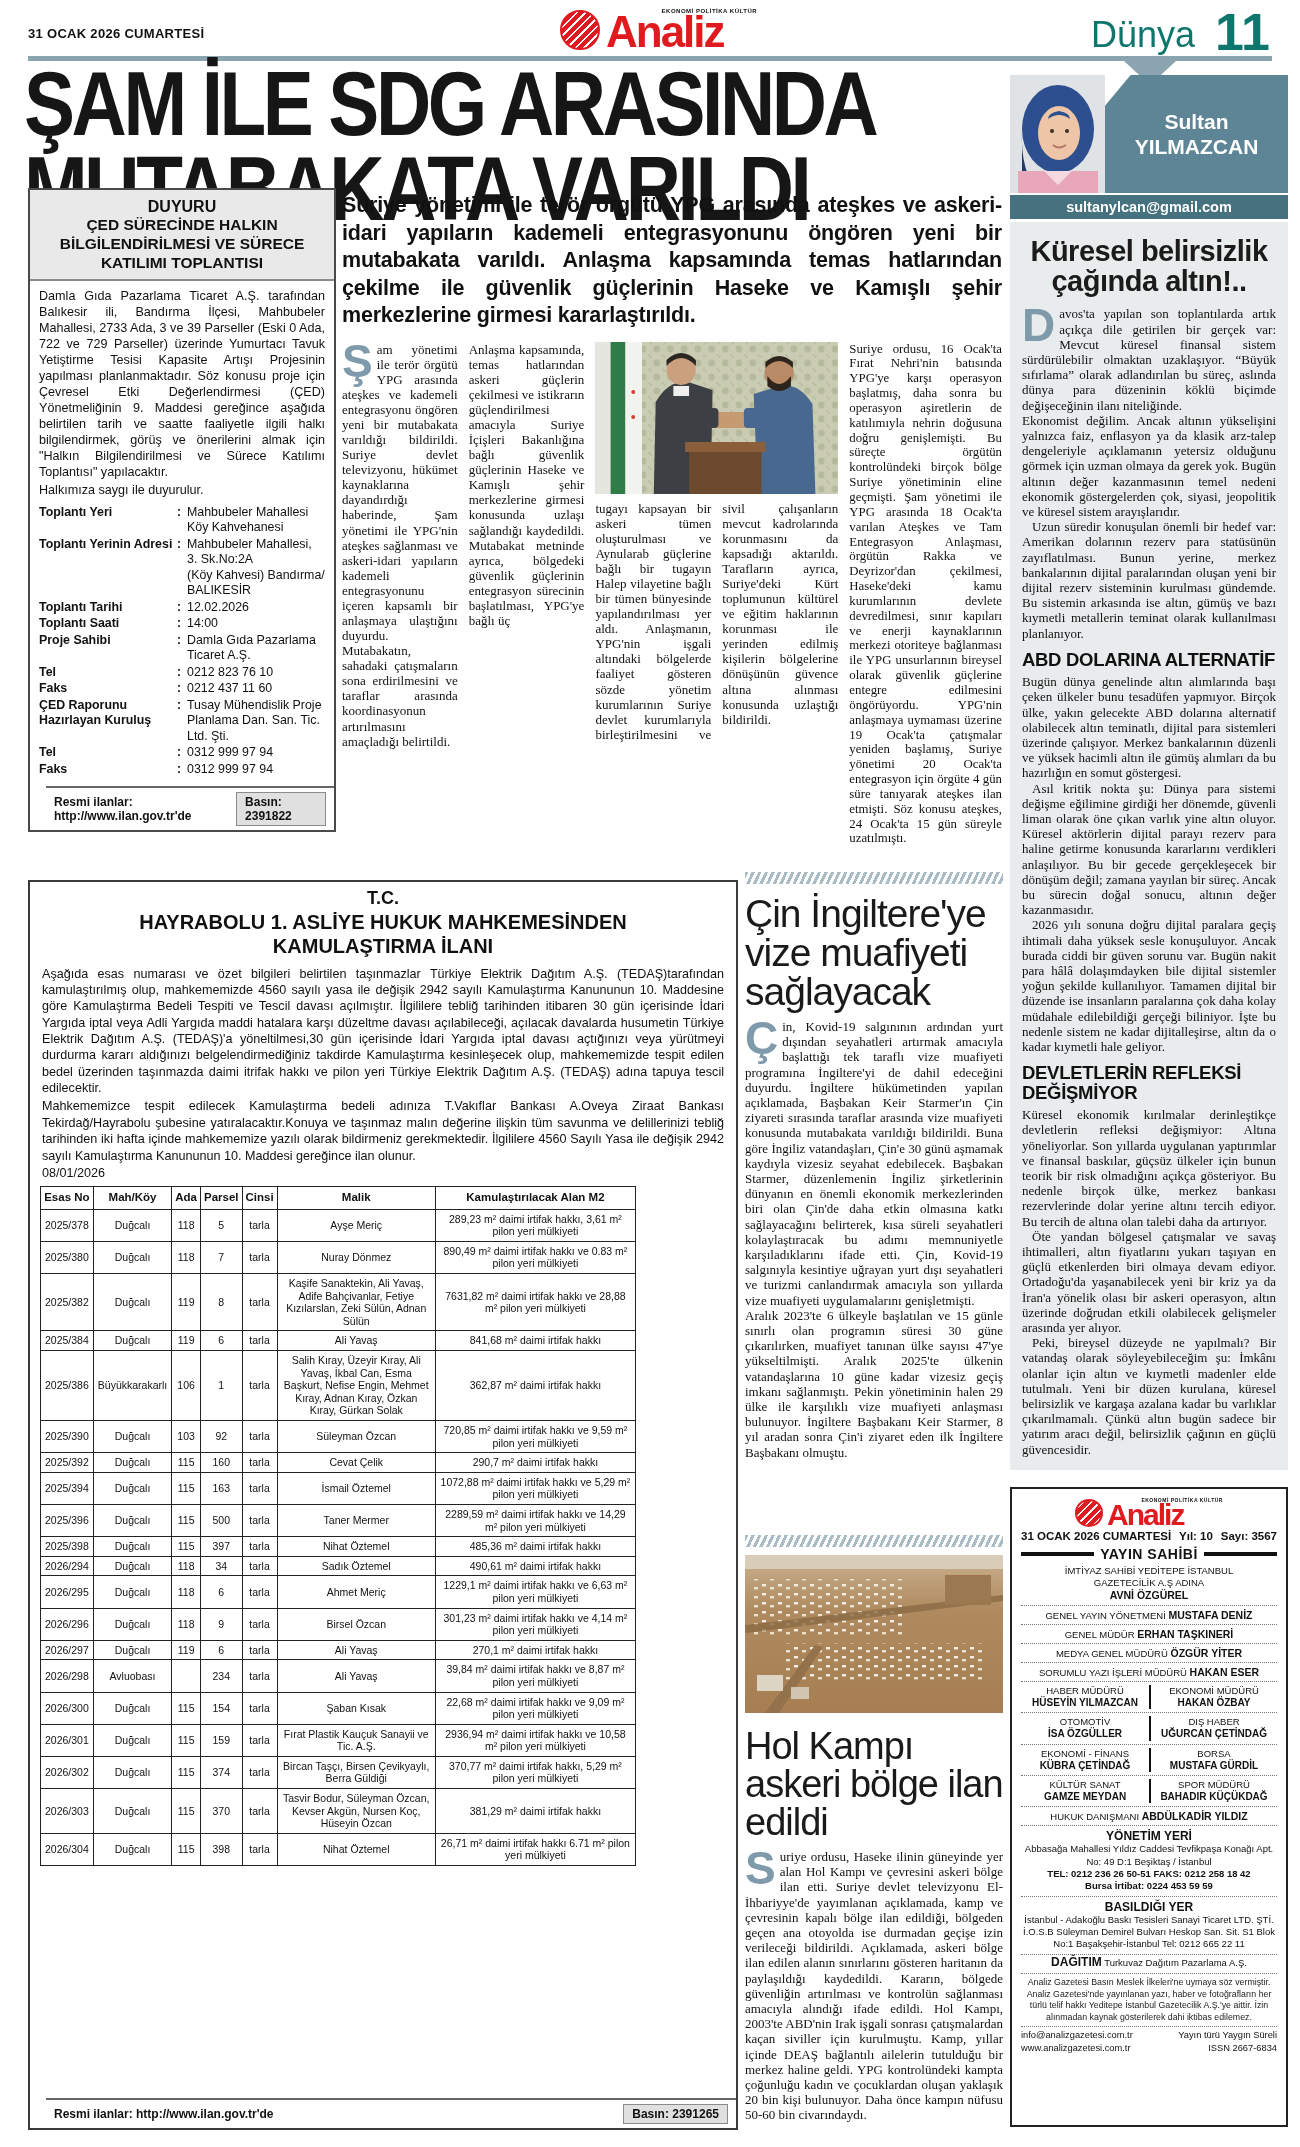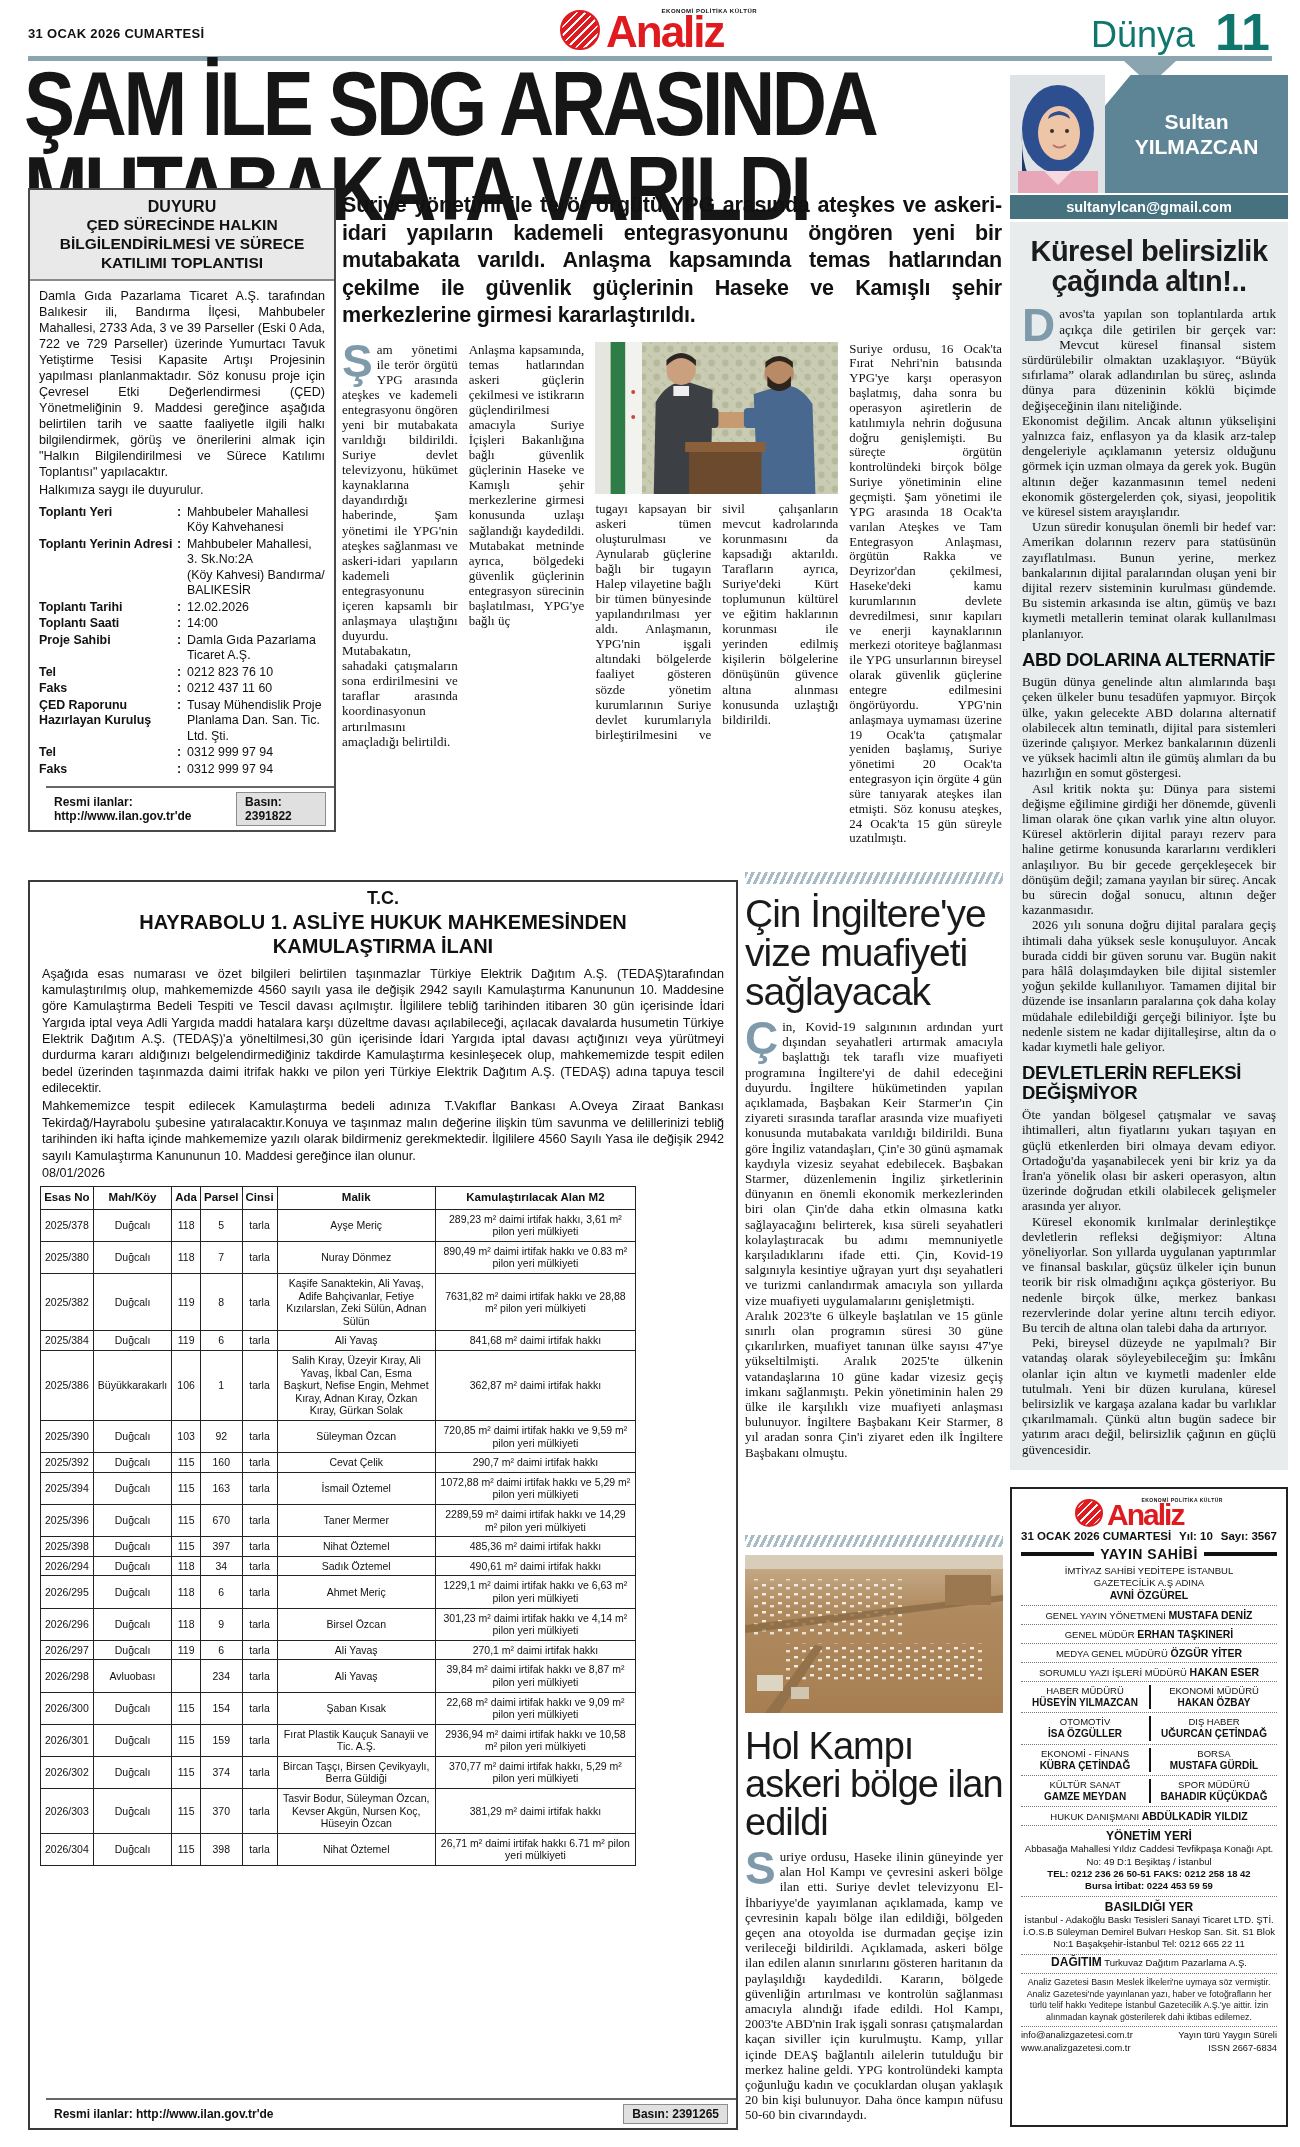--- a/index.html
+++ b/index.html
@@ -369,21 +369,21 @@
             <td>163</td>
             <td>tarla</td>
             <td class="malik">İsmail Öztemel</td>
             <td class="alan">1072,88 m² daimi irtifak hakkı ve 5,29 m² pilon yeri mülkiyeti</td>
           </tr>
 
           <tr>
             <td>2025/396</td>
             <td>Duğcalı</td>
             <td>115</td>
-            <td>670</td>
+            <td>500</td>
             <td>tarla</td>
             <td class="malik">Taner Mermer</td>
             <td class="alan">2289,59 m² daimi irtifak hakkı ve 14,29 m² pilon yeri mülkiyeti</td>
           </tr>
 
           <tr>
             <td>2025/398</td>
             <td>Duğcalı</td>
             <td>115</td>
             <td>397</td>
@@ -567,22 +567,22 @@
       <div class="rail-h">ABD DOLARINA ALTERNATİF</div>
       <div>
 
       <p>Bugün dünya genelinde altın alımlarında başı çeken ülkeler bunu tesadüfen yapmıyor. Birçok ülke, yakın gelecekte ABD dolarına alternatif olabilecek altın teminatlı, dijital para sistemleri üzerinde çalışıyor. Merkez bankalarının düzenli ve yüksek hacimli altın ile gümüş alımları da bu hazırlığın en somut göstergesi.</p>
           <p>Asıl kritik nokta şu: Dünya para sistemi değişme eğilimine girdiği her dönemde, güvenli liman olarak öne çıkan varlık yine altın oluyor. Küresel aktörlerin dijital parayı rezerv para haline getirme konusunda kararlarını verdikleri anlaşılıyor. Bu bir gecede gerçekleşecek bir dönüşüm değil; zamana yayılan bir süreç. Ancak bu sürecin doğal sonucu, altının değer kazanmasıdır.</p>
           <p>2026 yılı sonuna doğru dijital paralara geçiş ihtimali daha yüksek sesle konuşuluyor. Ancak burada ciddi bir güven sorunu var. Bugün nakit para hâlâ dolaşımdayken bile dijital sistemler yoğun şekilde kullanılıyor. Tamamen dijital bir düzende ise insanların paralarına çok daha kolay müdahale edilebildiği gerçeği biliniyor. İşte bu nedenle sistem ne kadar dijitalleşirse, altın da o kadar kıymetli hale geliyor.</p>
         </div>
       <div class="rail-h">DEVLETLERİN REFLEKSİ DEĞİŞMİYOR</div>
       <div>
 
-      <p>Öte yandan bölgesel çatışmalar ve savaş ihtimalleri, altın fiyatlarını yukarı taşıyan en güçlü etkenlerden biri olmaya devam ediyor. Ortadoğu'da yaşanabilecek yeni bir kriz ya da İran'a yönelik olası bir askeri operasyon, altın üzerinde doğrudan etkili olabilecek gelişmeler arasında yer alıyor.</p>
-          <p>Küresel ekonomik kırılmalar derinleştikçe devletlerin refleksi değişmiyor: Altına yöneliyorlar. Son yıllarda uygulanan yaptırımlar ve finansal baskılar, güçsüz ülkeler için bunun teorik bir risk olmadığını açıkça gösteriyor. Bu nedenle birçok ülke, merkez bankası rezervlerinde dolar yerine altını tercih ediyor. Bu tercih de altına olan talebi daha da artırıyor.</p>
+      <p>Küresel ekonomik kırılmalar derinleştikçe devletlerin refleksi değişmiyor: Altına yöneliyorlar. Son yıllarda uygulanan yaptırımlar ve finansal baskılar, güçsüz ülkeler için bunun teorik bir risk olmadığını açıkça gösteriyor. Bu nedenle birçok ülke, merkez bankası rezervlerinde dolar yerine altını tercih ediyor. Bu tercih de altına olan talebi daha da artırıyor.</p>
+          <p>Öte yandan bölgesel çatışmalar ve savaş ihtimalleri, altın fiyatlarını yukarı taşıyan en güçlü etkenlerden biri olmaya devam ediyor. Ortadoğu'da yaşanabilecek yeni bir kriz ya da İran'a yönelik olası bir askeri operasyon, altın üzerinde doğrudan etkili olabilecek gelişmeler arasında yer alıyor.</p>
           <p>Peki, bireysel düzeyde ne yapılmalı? Bir vatandaş olarak söyleyebileceğim şu: İmkânı olanlar için altın ve kıymetli madenler elde tutulmalı. Yeni bir düzen kurulana, küresel belirsizlik ve kargaşa azalana kadar bu varlıklar çıkarılmamalı. Çünkü altın bugün sadece bir yatırım aracı değil, belirsizlik çağının en güçlü güvencesidir.</p>
         </div>
     </div>
   </div>
 
   <div class="abs masthead">
     <div class="m-logo logo">
       <span class="logo-icon"></span>
       <span class="logo-word">Analiz</span>
       <span class="logo-tag">EKONOMİ POLİTİKA KÜLTÜR</span>

